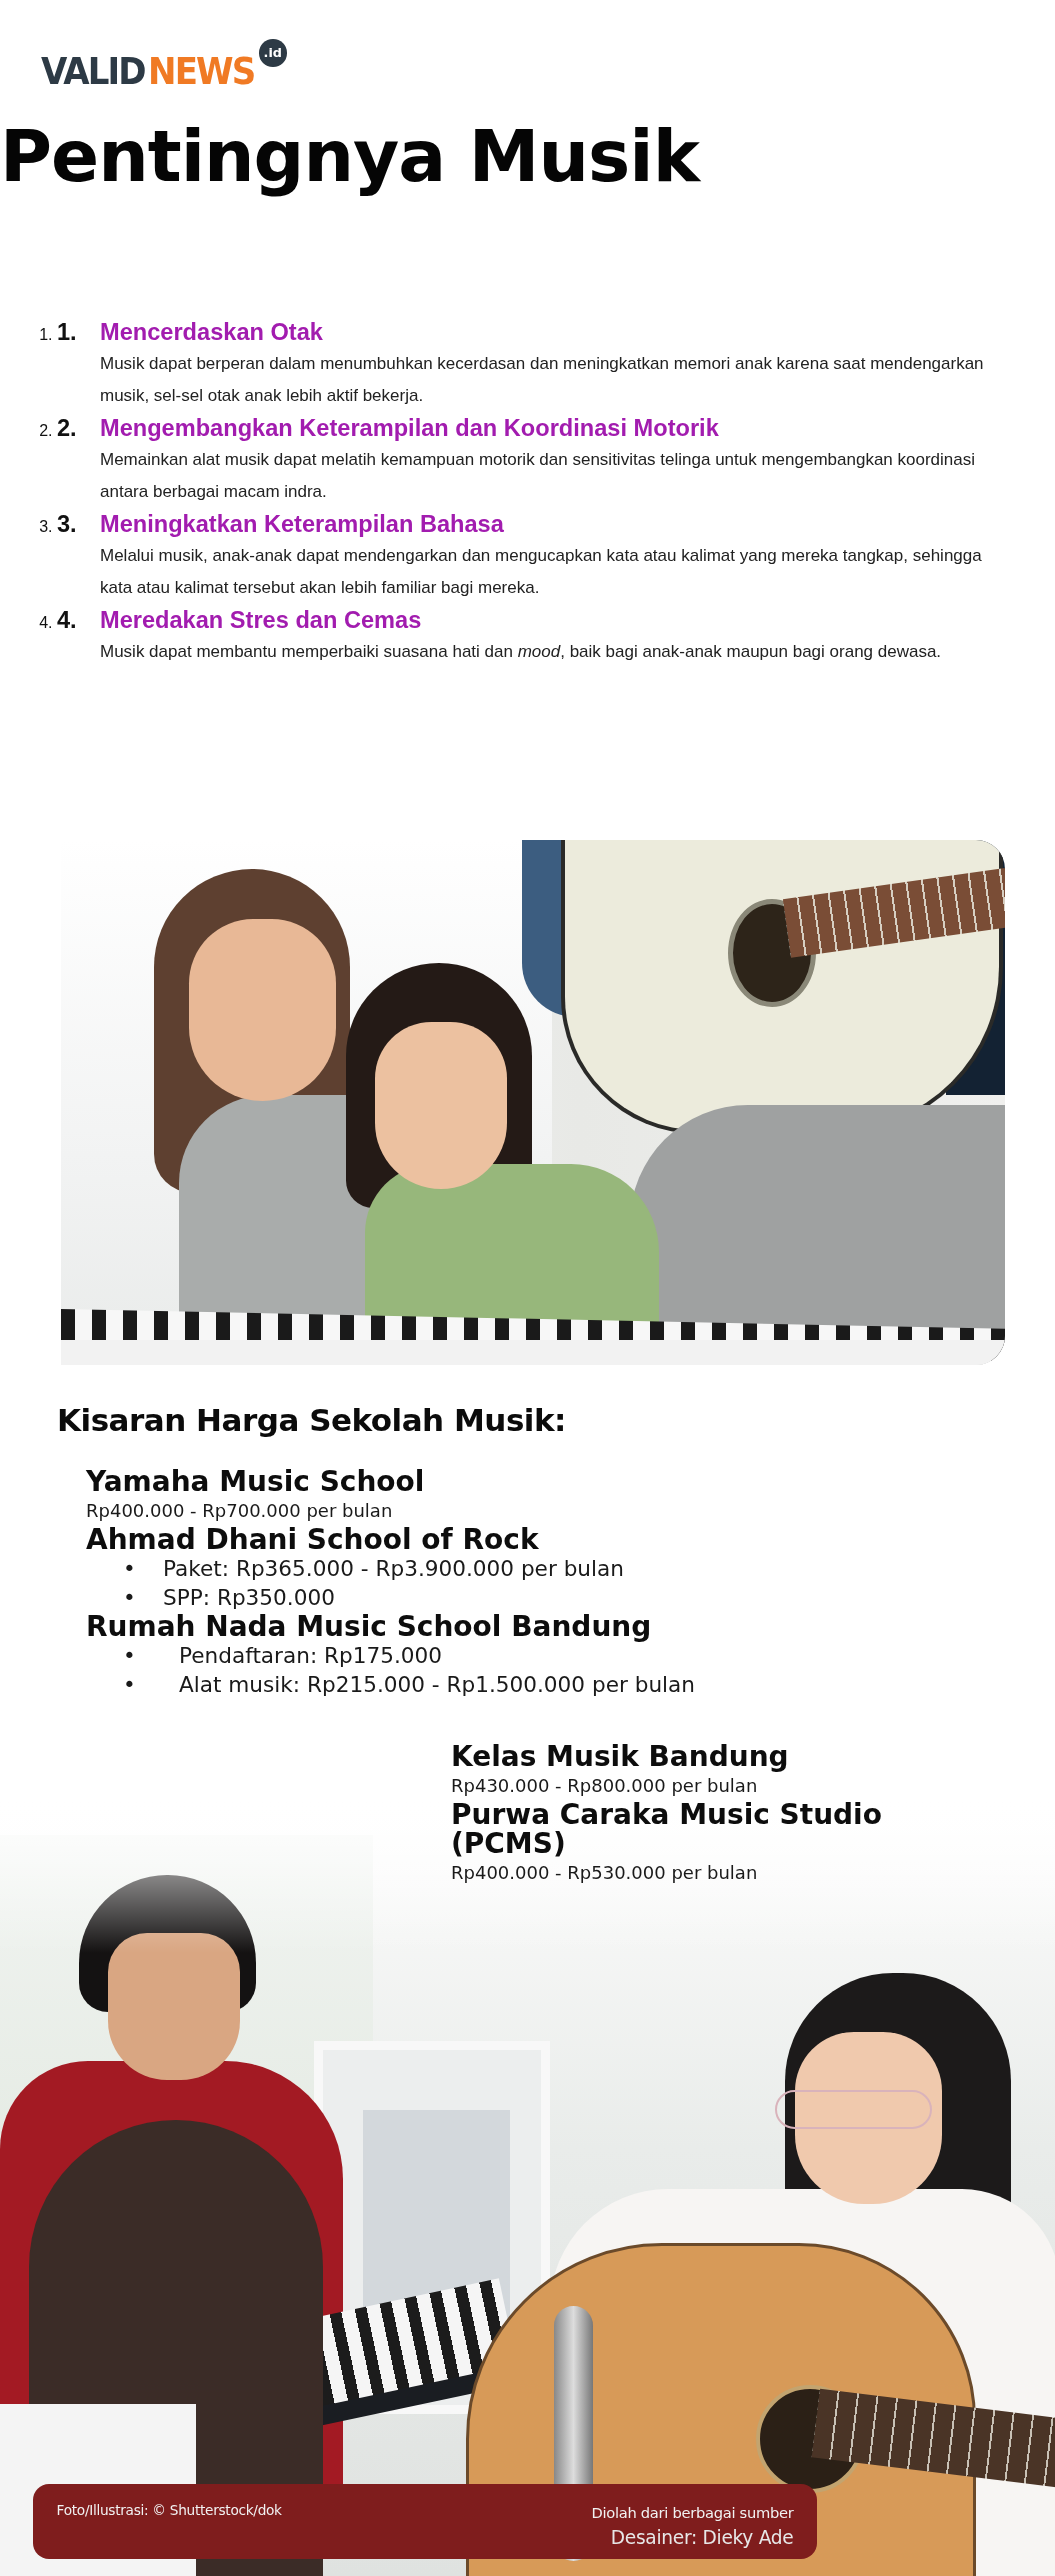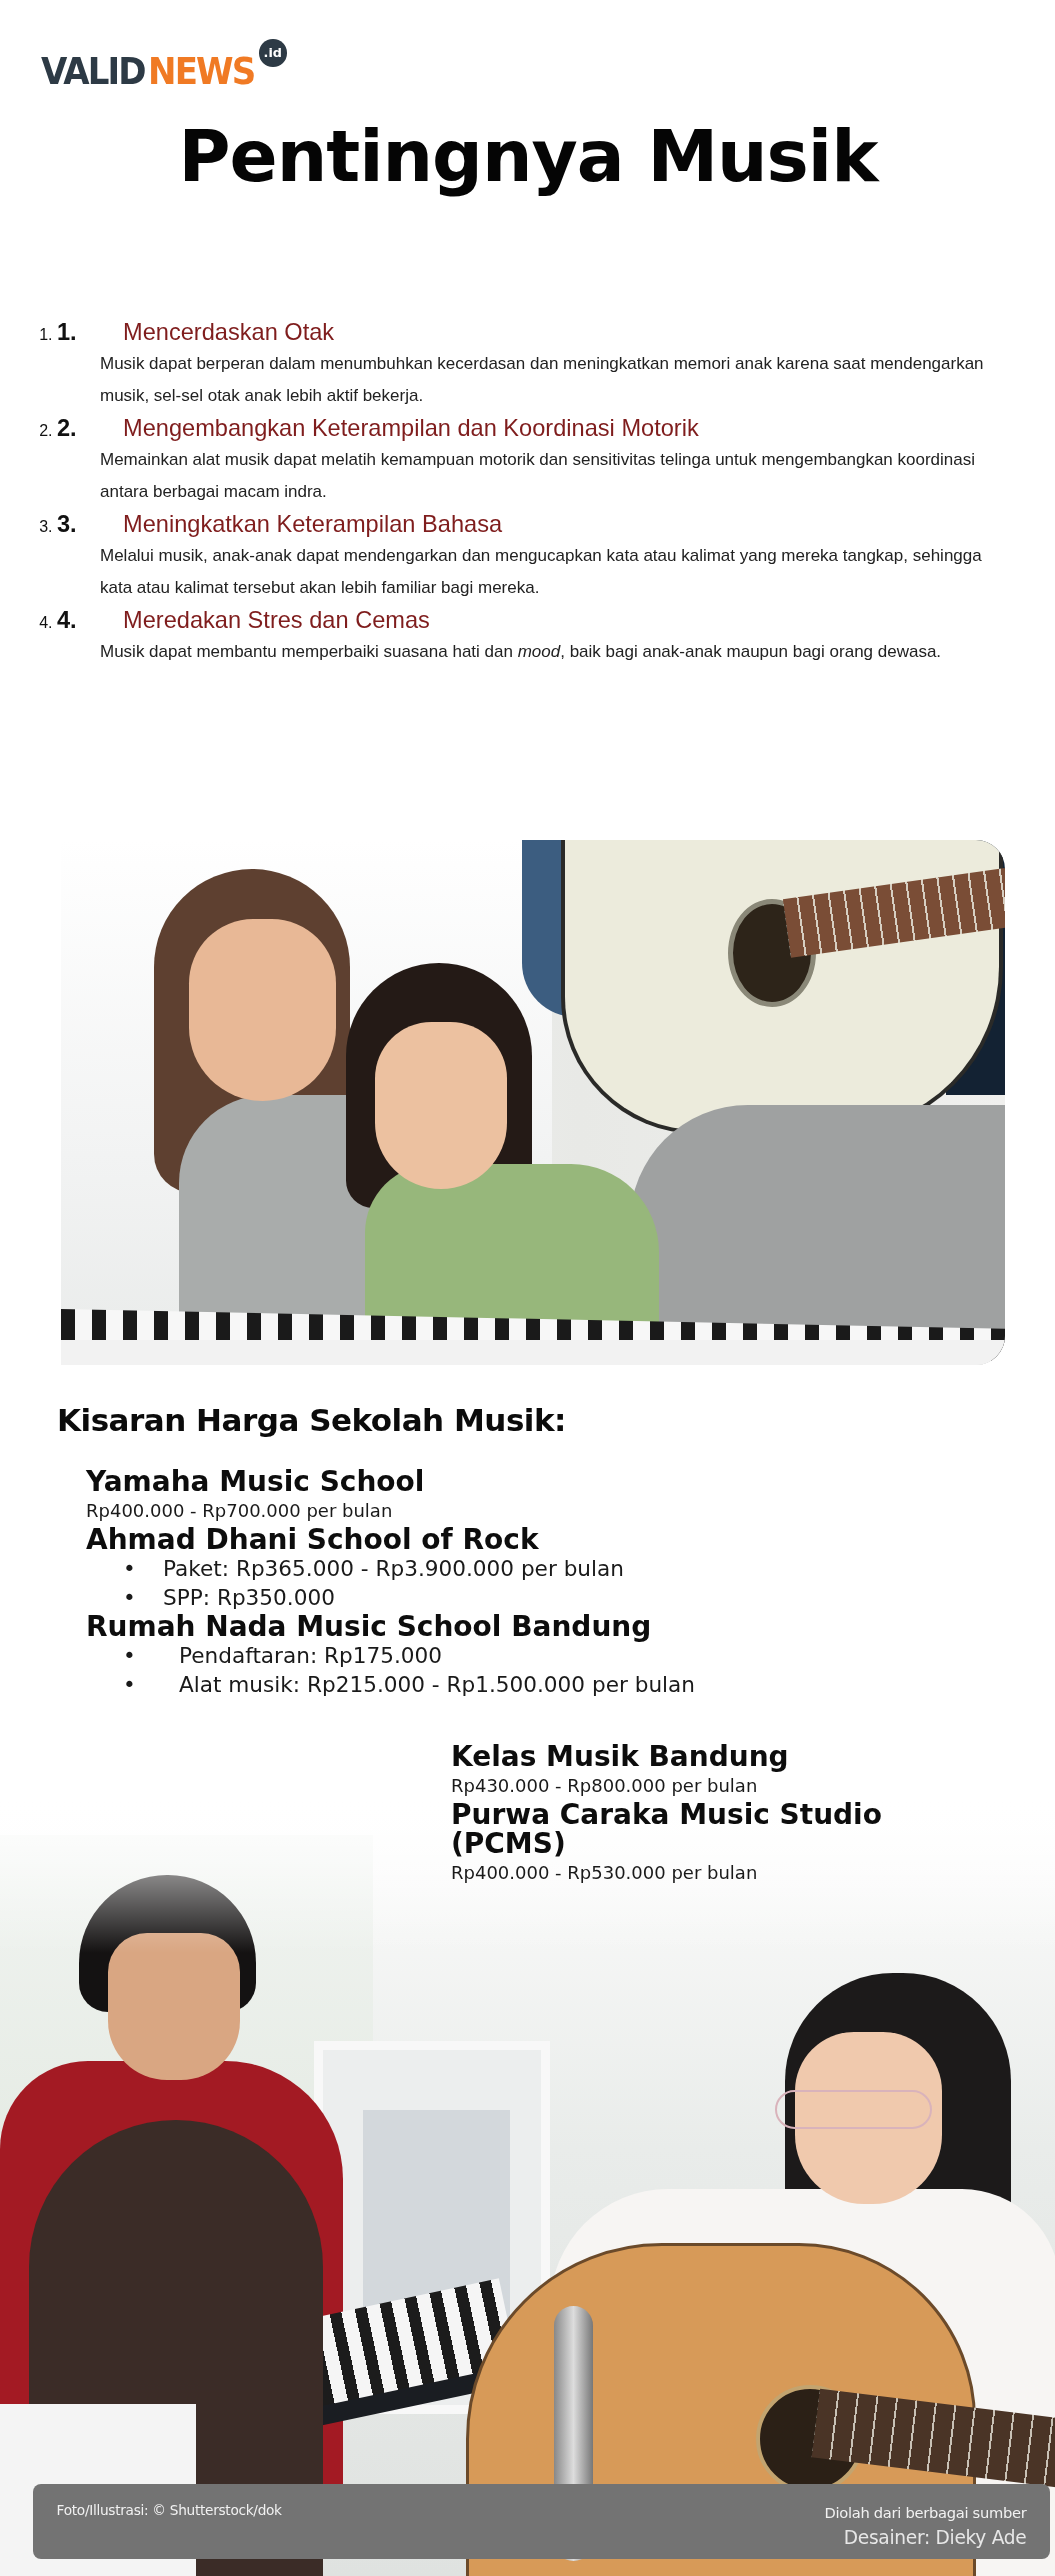--- a/index.html
+++ b/index.html
@@ -6,27 +6,27 @@
   html, body { width: 1056px; height: 2576px; background: #ffffff; overflow: hidden; }
   body { position: relative; font-family: "Liberation Sans", "DejaVu Sans", sans-serif; color: #111111; }
 
   
   .logo { position: absolute; left: 41px; top: 41px; height: 49px; display: flex; align-items: flex-end; }
   .logo-valid { font-family: "DejaVu Sans", sans-serif; font-weight: bold; font-size: 37px; letter-spacing: -2px; color: #2d3a45; line-height: 1; transform: scaleX(0.92); transform-origin: left bottom; }
   .logo-news { font-family: "DejaVu Sans", sans-serif; font-weight: bold; font-size: 37px; letter-spacing: -2px; color: #f07a24; line-height: 1; margin-left: -5.9px; transform: scaleX(0.92); transform-origin: left bottom; }
   .logo-id { position: absolute; left: 218px; top: -2px; width: 27.5px; height: 27.5px; border-radius: 50%; background: #2d3a45; color: #fff; font-family: "DejaVu Sans", sans-serif; font-weight: bold; font-size: 12.8px; display: flex; align-items: center; justify-content: center; }
 
   
-  .title { position: absolute; left: 0; width: 1056px; top: 120px; text-align: center; font-family: "DejaVu Sans", sans-serif; font-weight: bold; font-size: 71px; line-height: 73px; letter-spacing: -1px; color: #050505; }
+  .title { position: absolute; left: 0; width: 1056px; top: 120px; font-family: "DejaVu Sans", sans-serif; font-weight: bold; font-size: 71px; line-height: 73px; letter-spacing: -1px; color: #050505; }
 
   
   .benefits { position: absolute; left: 57px; top: 316px; width: 942px; }
   .benefit { position: relative; padding-left: 43px; }
   .benefit-num { position: absolute; left: 0; top: 0; font-weight: bold; font-size: 23.6px; line-height: 32px; }
-  .benefit-head { font-weight: normal; font-size: 23.6px; line-height: 32px; color: #7f1d1d; margin-left: 23px; }
+  .benefit-head { font-weight: bold; font-size: 23.6px; line-height: 32px; color: #a21caf; }
   .benefit-body { font-size: 17px; line-height: 32px; color: #222; }
   .benefit-body i { font-style: italic; }
 
   
   .photo1 { position: absolute; left: 61px; top: 840px; width: 944px; height: 525px; overflow: hidden; border-radius: 0 29px 29px 0;
     background: linear-gradient(90deg, #f4f5f5 0%, #eef0ef 30%, #e8e9e6 55%, #f0f0ee 100%); }
   .p1-bgwin { position: absolute; left: 0; top: 0; width: 491px; height: 525px; background: linear-gradient(180deg, #ffffff 0%, #f2f3f3 60%, #e9ebea 100%); }
   .p1-woman-hair { position: absolute; left: 93px; top: 29px; width: 196px; height: 324px; border-radius: 98px 98px 39px 39px; background: #5e4030; }
   .p1-woman-face { position: absolute; left: 128px; top: 79px; width: 147px; height: 182px; border-radius: 69px 69px 79px 79px; background: #e8b896; }
   .p1-woman-body { position: absolute; left: 118px; top: 255px; width: 265px; height: 255px; border-radius: 88px 88px 0 0; background: #a9acab; }
@@ -71,21 +71,21 @@
   .p2-girl2-hair { position: absolute; left: 785px; top: 177px; width: 226px; height: 324px; border-radius: 108px 108px 39px 39px; background: #1c1a1a; }
   .p2-girl2-face { position: absolute; left: 795px; top: 236px; width: 147px; height: 172px; border-radius: 59px 59px 69px 69px; background: #f0c9ad; }
   .p2-glasses { position: absolute; left: 775px; top: 294px; width: 157px; height: 39px; border: 2.9px solid #d9b3bb; border-radius: 19.6px; }
   .p2-girl2-body { position: absolute; left: 550px; top: 393px; width: 510px; height: 388px; border-radius: 118px 98px 0 0; background: #f7f5f3; }
   .p2-guitar { position: absolute; left: 466px; top: 447px; width: 510px; height: 373px; border-radius: 196px 177px 0 0; background: #d79a58; border: 3.9px solid #6b4a2a; }
   .p2-hole { position: absolute; left: 756px; top: 589px; width: 108px; height: 108px; border-radius: 50%; background: #2b2016; border: 4.9px solid #c3a46f; }
   .p2-neck { position: absolute; left: 815px; top: 608px; width: 255px; height: 69px; background: repeating-linear-gradient(90deg, #4a3426 0 17.7px, #c8c1b5 17.7px 19.6px); transform: rotate(7deg); }
   .p2-mic { position: absolute; left: 554px; top: 510px; width: 39px; height: 255px; border-radius: 19.6px; background: linear-gradient(90deg, #888, #ddd, #777); }
 
   
-  .footer { position: absolute; left: 33px; top: 2484px; width: 1017px; height: 75px; border-radius: 8px; background: #737373; z-index: 5; color: #ffffff; }
+  .footer { position: absolute; left: 33px; top: 2484px; width: 784px; height: 75px; border-radius: 16px; background: #7f1d1d; z-index: 5; color: #ffffff; }
   .credit-photo { position: absolute; left: 23.6px; top: 17.7px; font-family: "DejaVu Sans", sans-serif; font-size: 13.7px; letter-spacing: -0.3px; color: #f1f1f1; }
   .credit-source { position: absolute; right: 23.6px; top: 19.6px; font-family: "DejaVu Sans", sans-serif; font-size: 14.7px; letter-spacing: -0.3px; color: #f1f1f1; }
   .credit-designer { position: absolute; right: 23.6px; top: 43px; font-family: "DejaVu Sans", sans-serif; font-size: 18.6px; letter-spacing: -0.3px; color: #e7e7e7; }
 </style>
 </head>
 <body>
 
 <div class="logo">
   <span class="logo-valid">VALID</span>
   <span class="logo-news">NEWS</span>

